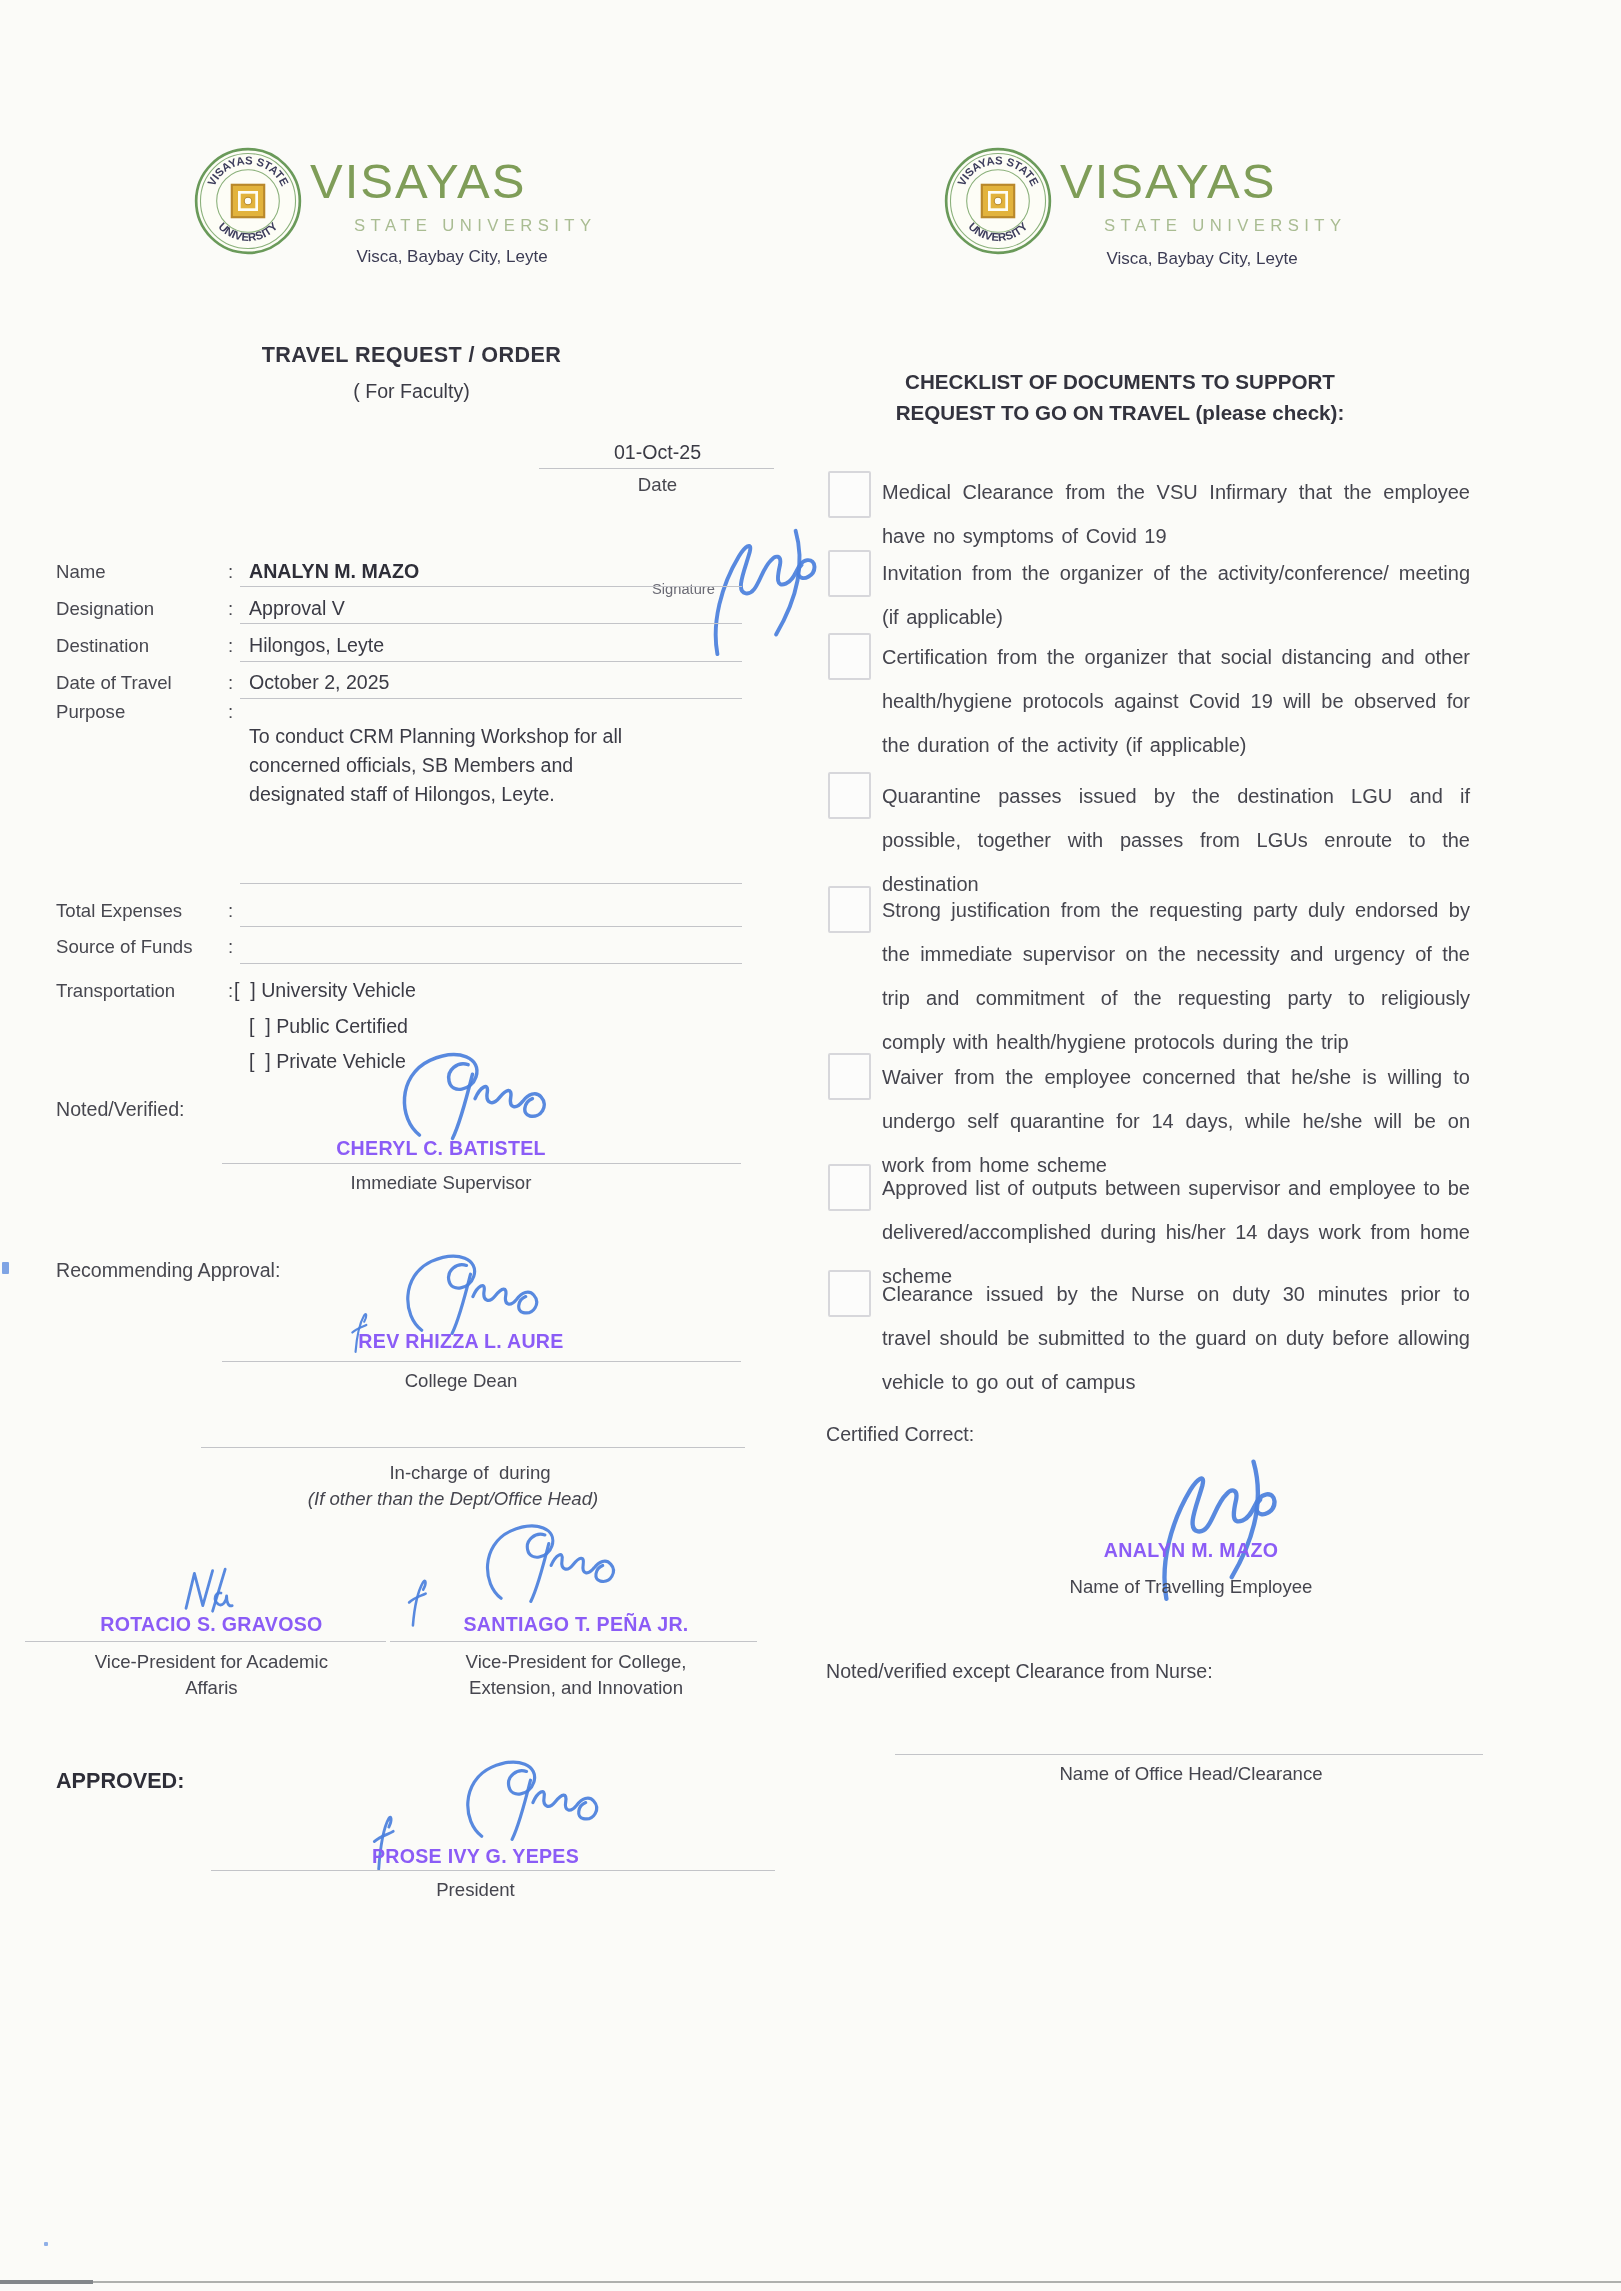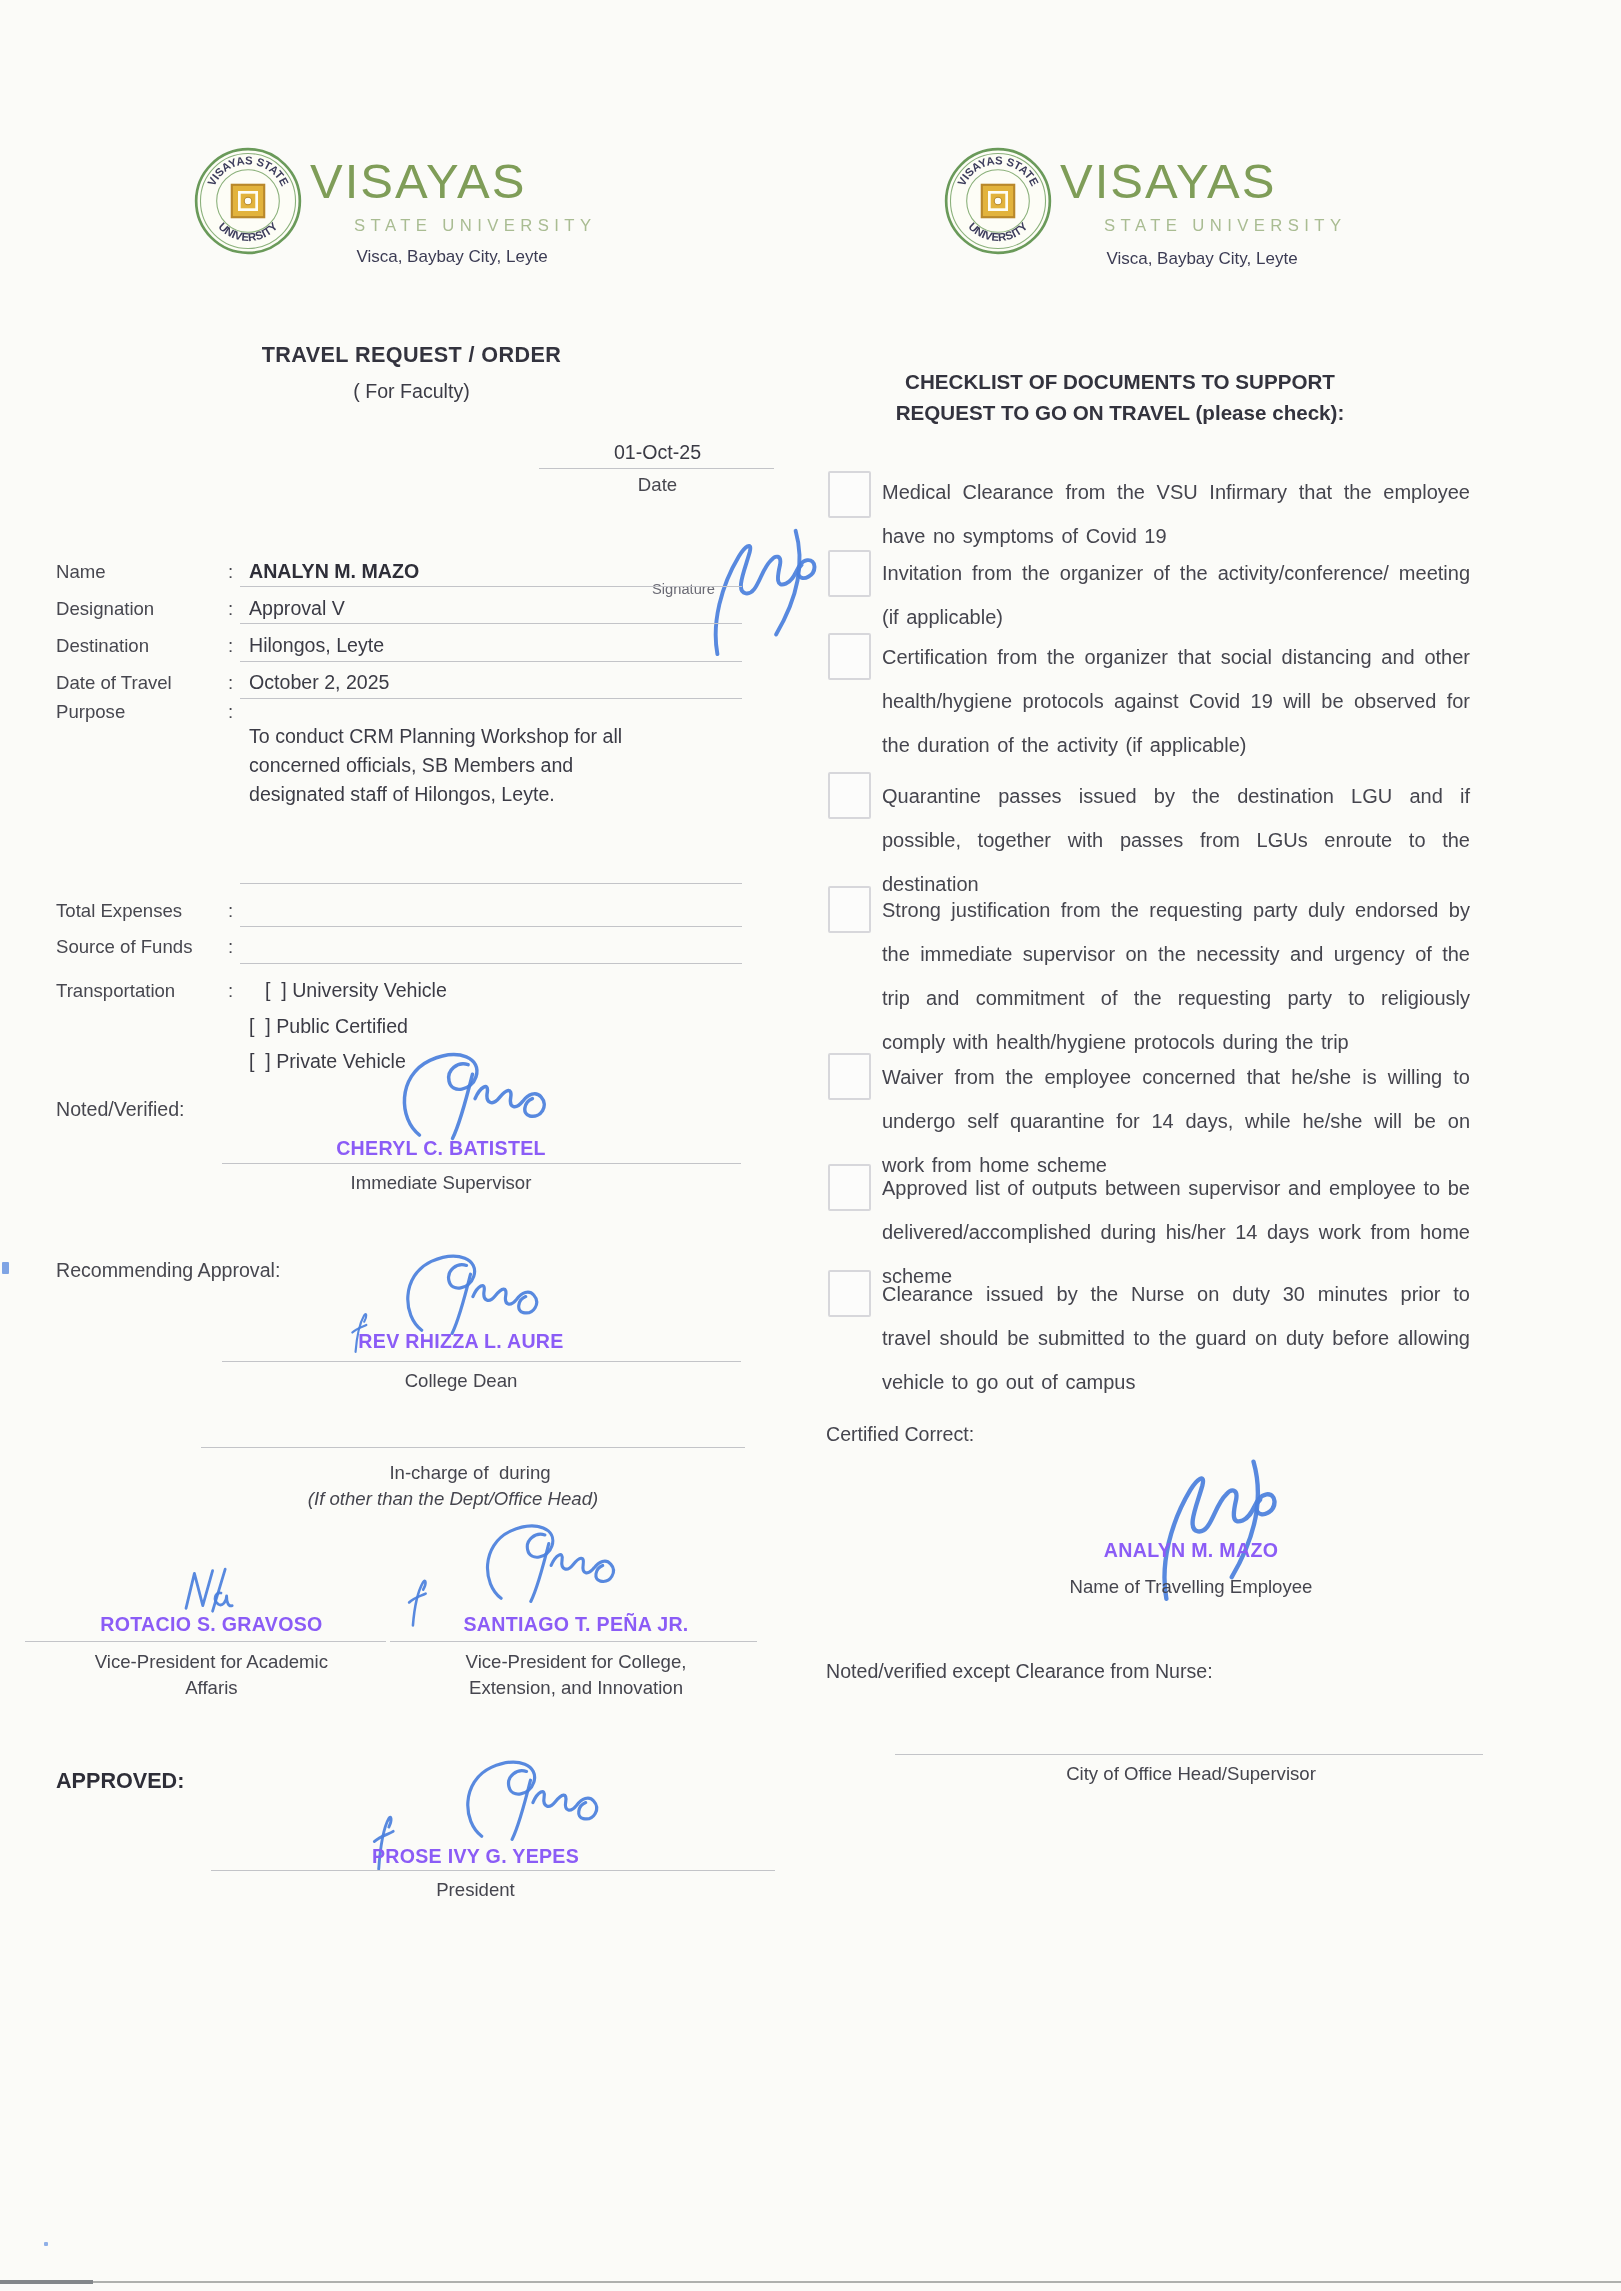--- a/index.html
+++ b/index.html
@@ -111,21 +111,21 @@
 <div class="abs lbl" style="left:56px;top:900px">Total Expenses</div>
 <div class="abs lbl" style="left:228px;top:900px">:</div>
 <div class="abs line" style="left:240px;top:926px;width:502px"></div>
 
 <div class="abs lbl" style="left:56px;top:936px">Source of Funds</div>
 <div class="abs lbl" style="left:228px;top:936px">:</div>
 <div class="abs line" style="left:240px;top:963px;width:502px"></div>
 
 <div class="abs lbl" style="left:56px;top:980px">Transportation</div>
 <div class="abs lbl" style="left:228px;top:980px">:</div>
-<div class="abs val pre" style="left:265px;top:979px">[  ] University Vehicle</div>
+<div class="abs val pre" style="left:234px;top:979px">[  ] University Vehicle</div>
 <div class="abs val pre" style="left:249px;top:1015px">[  ] Public Certified</div>
 <div class="abs val pre" style="left:249px;top:1050px">[  ] Private Vehicle</div>
 
 <div class="abs lbl" style="left:56px;top:1098px;font-size:19.6px">Noted/Verified:</div>
 <svg class="sig" style="left:390px;top:1041px;width:191px;height:103px" viewBox="0 0 220 110">
   <path d="M34,104 C10,86 8,36 46,18 C80,3 106,16 99,37 C94,53 71,57 68,42 C65,29 78,19 90,23"></path>
   <path d="M95,34 C88,62 80,92 72,108"></path>
   <path d="M98,62 C104,48 114,43 112,55 C110,67 118,71 126,61 C134,51 141,49 139,61 C137,73 145,75 153,65 C159,57 168,53 174,60 C183,70 174,85 161,82 C152,80 154,66 164,62"></path>
 </svg>
 <div class="abs nameline center" style="left:250px;top:1137px;width:382px">CHERYL C. BATISTEL</div>
@@ -219,19 +219,19 @@
 <svg class="sig" style="left:1088px;top:1439px;width:196px;height:176px" viewBox="0 0 180 140">
   <path d="M72,136 C66,104 76,66 94,36 C100,26 108,20 105,32 C100,50 90,72 101,74 C113,76 116,50 127,40 C131,35 138,34 136,45 C133,58 132,68 142,64 C154,59 152,42 164,40 C173,39 174,52 165,57 C156,62 150,52 158,45"></path>
   <path d="M152,10 C160,38 158,72 132,116"></path>
 </svg>
 <div class="abs nameline center" style="left:1000px;top:1539px;width:382px">ANALYN M. MAZO</div>
 <div class="abs role center" style="left:1000px;top:1576px;width:382px">Name of Travelling Employee</div>
 
 <div class="abs" style="left:826px;top:1660px;font-size:19.6px;color:#45454e">Noted/verified except Clearance from Nurse:</div>
 
 <div class="abs line" style="left:895px;top:1754px;width:588px"></div>
-<div class="abs role center" style="left:995px;top:1763px;width:392px">City of Office Head/Supervisor</div>
+<div class="abs role center" style="left:995px;top:1763px;width:392px">Name of Office Head/Clearance</div>
 
 <div class="smudge" style="left:2px;top:1262px;width:6.9px;height:11.8px;opacity:.7"></div>
 <div class="smudge" style="left:44px;top:2242px;width:3.9px;height:3.9px;opacity:.6"></div>
 <div class="abs" style="left:0;top:2281px;width:1621px;height:2px;background:#aeb0ad"></div>
 <div class="abs" style="left:0;top:2280px;width:93px;height:3.9px;background:#83878a"></div>
 
 
 </body></html>

